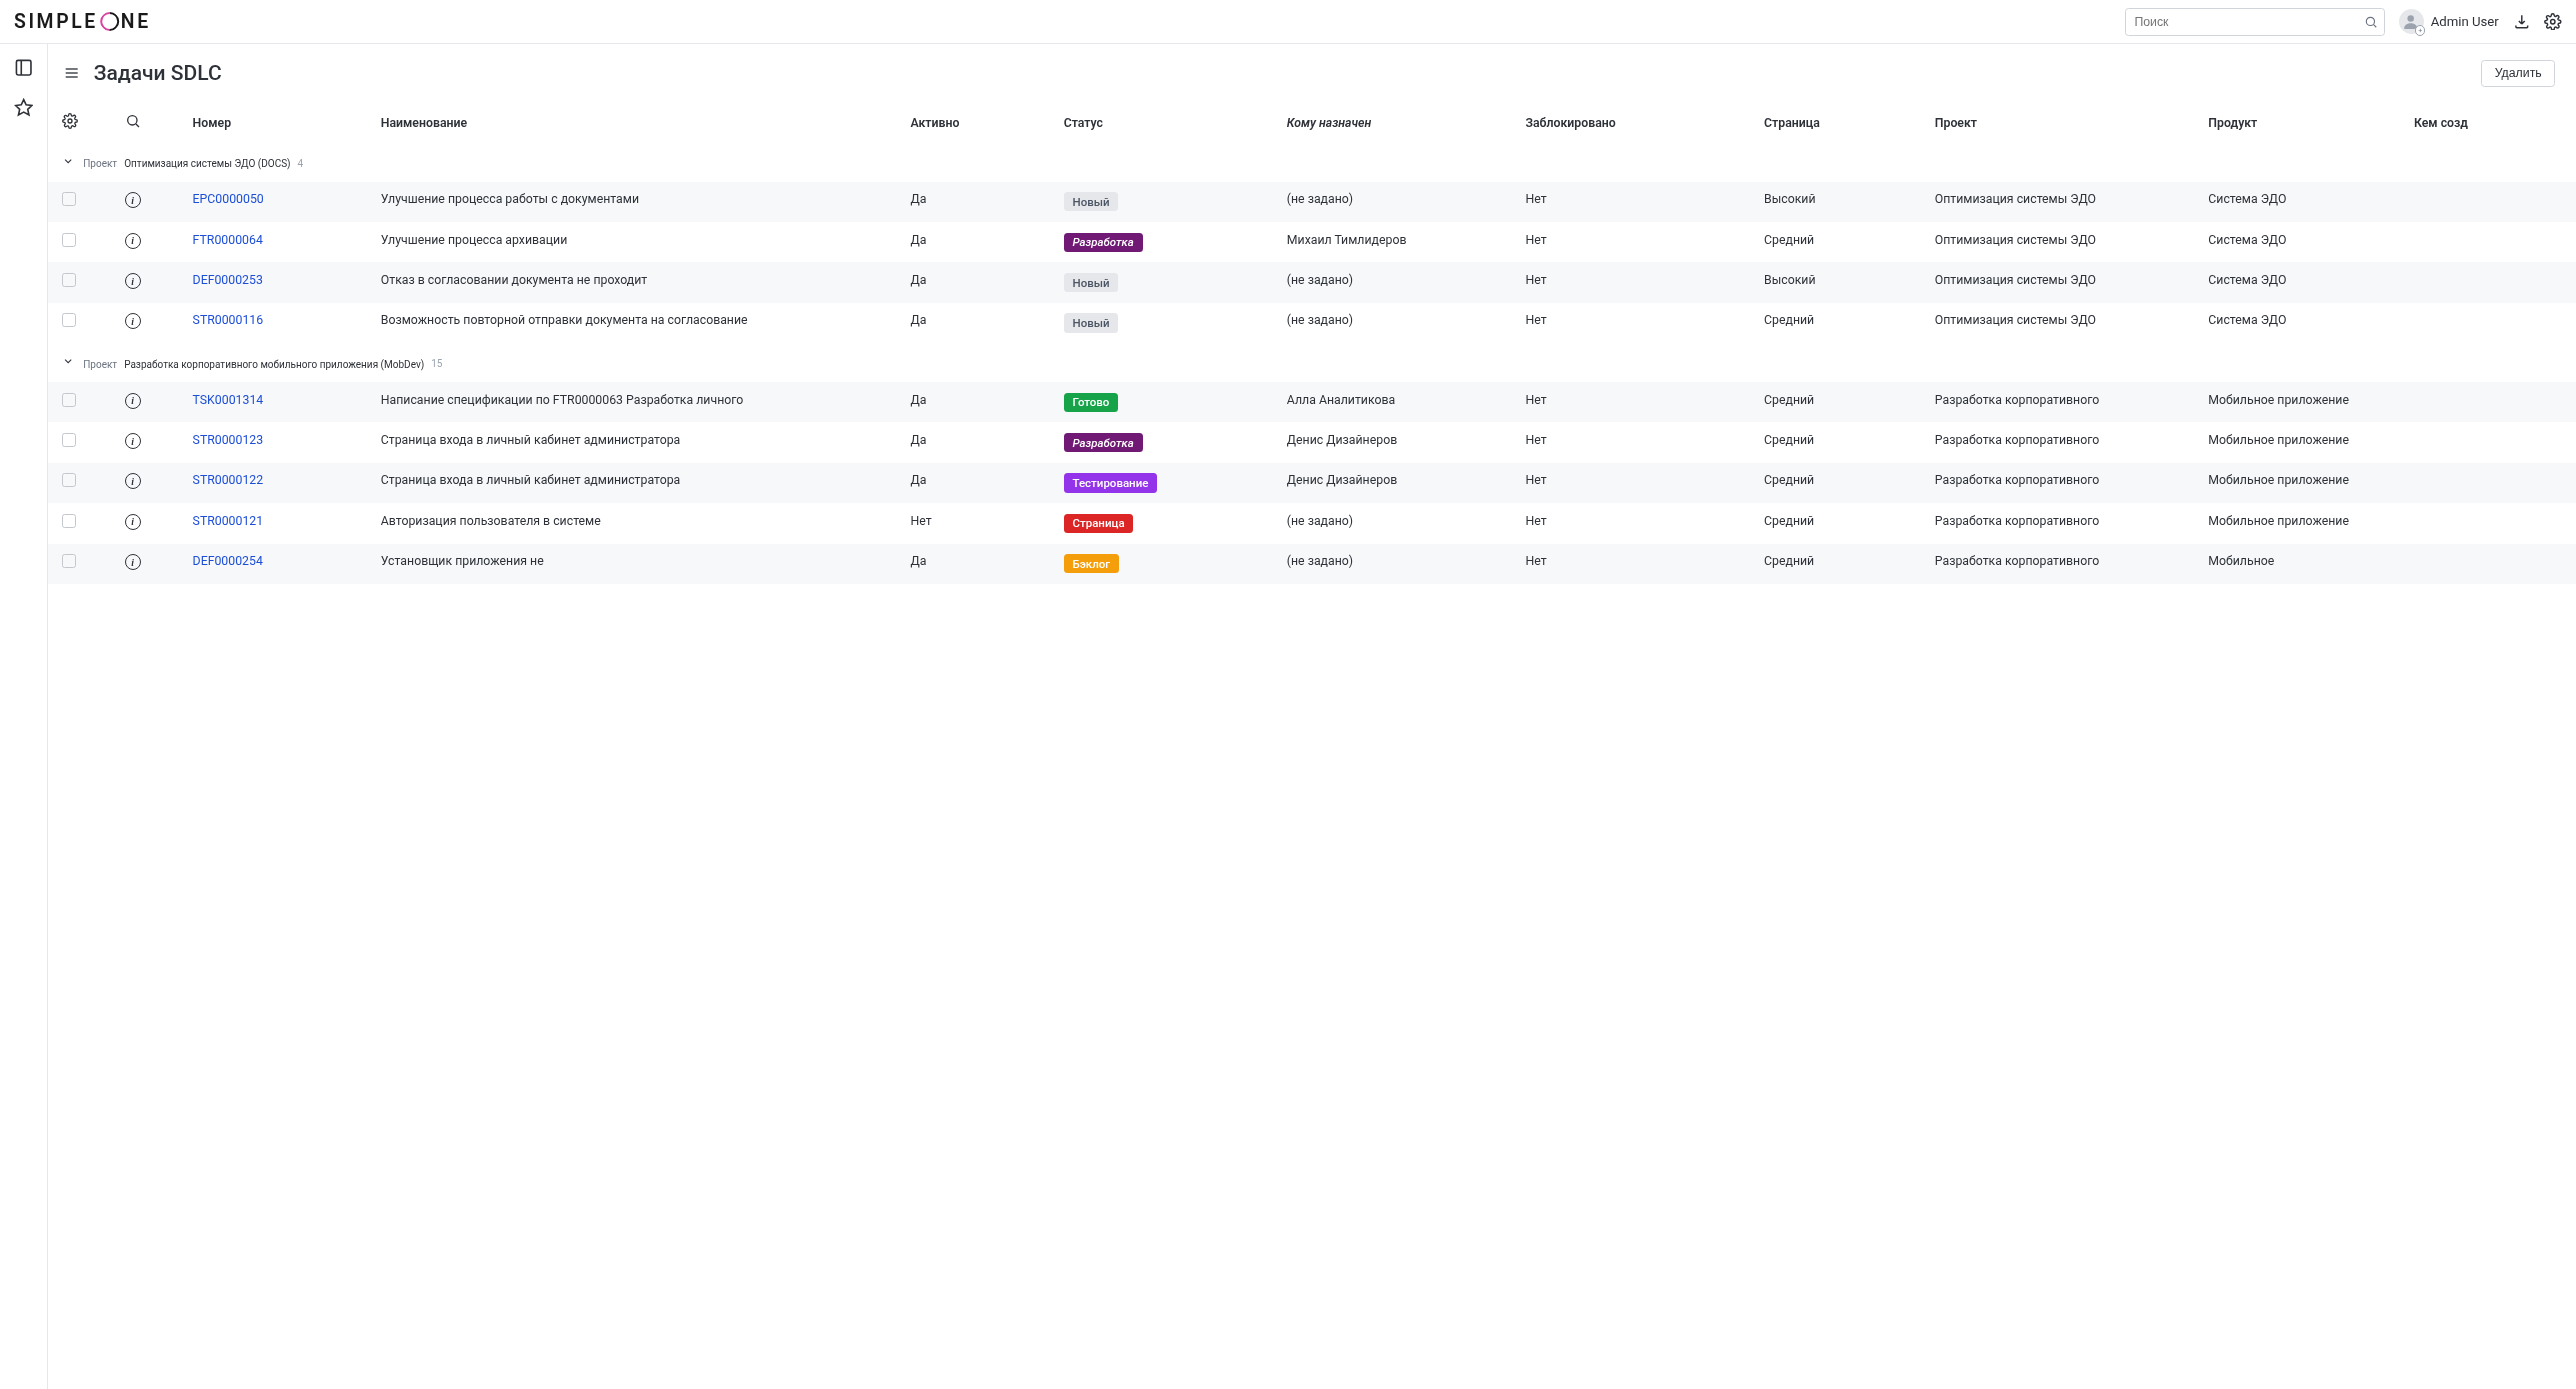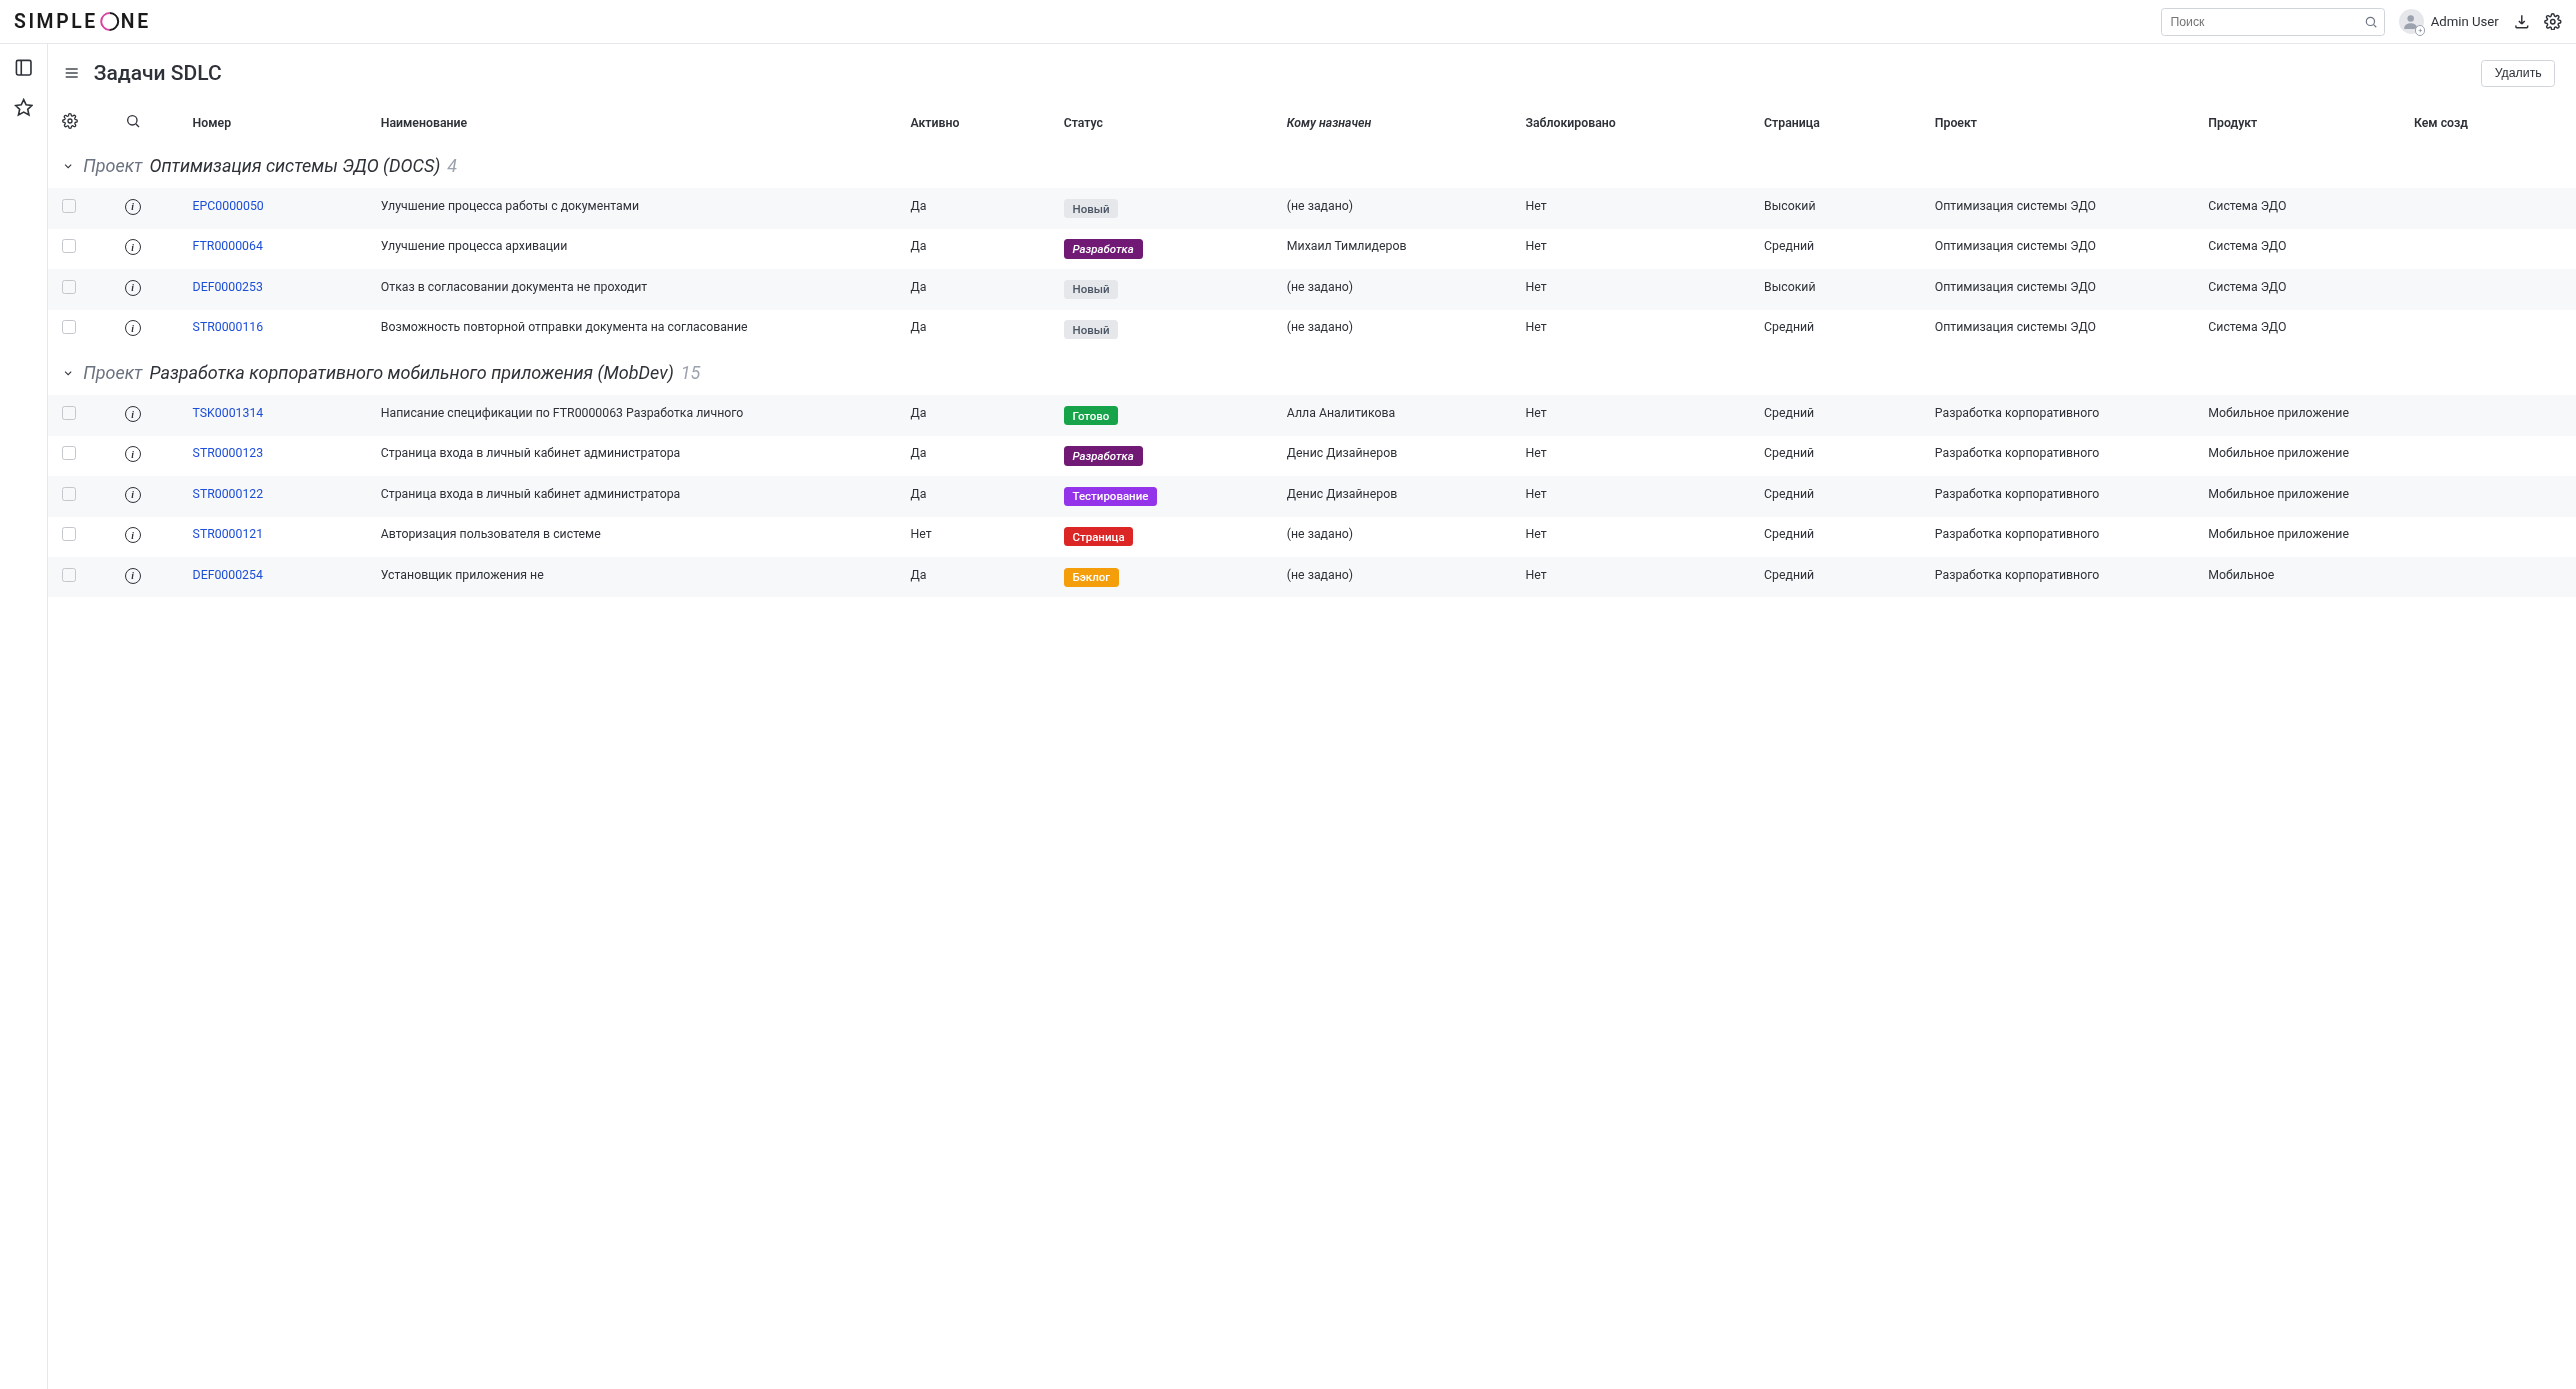--- a/index.html
+++ b/index.html
@@ -1,21 +1,21 @@
 <!DOCTYPE html>
 <html style="font-size:14px"><head>
 <meta charset="utf-8">
 <style>
 * { box-sizing: border-box; margin: 0; padding: 0; }
 body { font-family: -apple-system, BlinkMacSystemFont, "Segoe UI", Roboto, "Helvetica Neue", Arial, sans-serif; color: #2e3238; font-size: 12.3px; background: #fff; }
 .topbar { height: 44px; display: flex; align-items: center; padding: 0 14px; border-bottom: 0.9px solid #e5e7eb; }
 .logo { font-size: 19.4px; font-weight: 600; letter-spacing: 2.6px; display: flex; align-items: center; color: #1a1a1a; }
 .logo-o { width: 19.4px; height: 19.4px; border-radius: 50%; border: 2.6px solid #d946a0; border-top-color: #1a1a1a; border-right-color: #1a1a1a; display: inline-block; margin: 0 1.8px; transform: rotate(45deg); }
 .topbar-spacer { flex: 1; }
-.search-wrap { position: relative; width: 224px; }
+.search-wrap { position: relative; width: 260px; }
 .search-input { width: 100%; height: 28px; border: 0.9px solid #d1d5db; border-radius: 3.5px; padding: 0 26.4px 0 8.8px; font-size: 12.3px; color: #6b7280; }
 .search-icon { position: absolute; right: 7px; top: 7px; width: 14px; height: 14px; color: #6b7280; }
 .user-block { display: flex; align-items: center; margin-left: 14px; gap: 7px; }
 .avatar { width: 25px; height: 25px; background: #e5e7eb; border-radius: 50%; display: flex; align-items: center; justify-content: center; position: relative; }
 .avatar svg { width: 19.4px; height: 19.4px; color: #9ca3af; }
 .avatar-plus { position: absolute; bottom: -1.8px; right: -1.8px; width: 10.6px; height: 10.6px; background: #fff; border: 0.9px solid #9ca3af; border-radius: 50%; font-size: 7px; display: flex; align-items: center; justify-content: center; color: #6b7280; }
 .user-name { font-size: 13.2px; color: #2e3238; }
 .topbar-icon { width: 17.6px; height: 17.6px; margin-left: 14px; color: #2e3238; cursor: pointer; }
 .layout { display: flex; }
 .sidebar { width: 48px; display: flex; flex-direction: column; align-items: center; padding-top: 14px; gap: 21px; border-right: 0.9px solid #e5e7eb; min-height: calc(100vh - 44px); }
@@ -34,21 +34,21 @@
 .col-name { width: 273px; }
 .col-active { width: 79px; }
 .col-status { width: 115px; }
 .col-assignee { width: 123px; font-style: italic; }
 .col-blocked { width: 123px; }
 .col-priority { width: 88px; }
 .col-project { width: 141px; }
 .col-product { width: 106px; }
 .col-created { width: 88px; }
 .gear-icon, .search-th-icon { width: 16px; height: 16px; color: #2e3238; }
-.group-row td { padding: 12.3px 8.8px; font-size: 18px; color: #2e3238; font-style: italic; }
+.group-row td { padding: 12.3px 8.8px; font-size: 10px; color: #2e3238; }
 .group-row .chev { width: 12.3px; height: 12.3px; display: inline-block; margin-right: 8.8px; margin-left: 5.3px; }
 .group-label { color: #6b7280; margin-right: 7px; }
 .group-name { color: #2e3238; margin-right: 7px; }
 .group-count { color: #9ca3af; }
 tbody tr.data-row td { padding: 10.6px 8.8px; vertical-align: top; font-size: 12.3px; color: #2e3238; }
 tbody tr.data-row.odd { background: #f7f8f9; }
 .chk { width: 14px; height: 14px; border: 1.3px solid #c4c7cc; border-radius: 2.6px; display: inline-block; margin-left: 5.3px; }
 .info-icon { width: 16px; height: 16px; border: 1.3px solid #2e3238; border-radius: 50%; display: inline-flex; align-items: center; justify-content: center; font-size: 9.7px; font-family: Georgia, serif; font-style: italic; font-weight: bold; }
 .link { color: #1d4ed8; cursor: pointer; }
 .empty { color: #9ca3af; }

